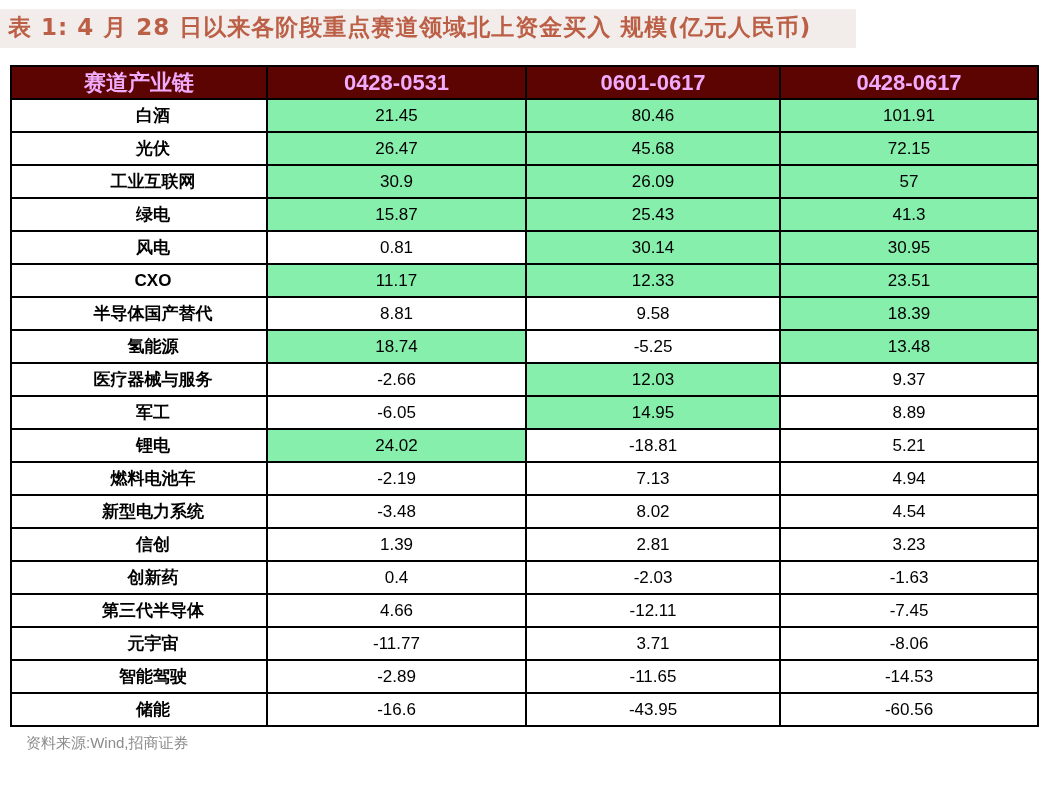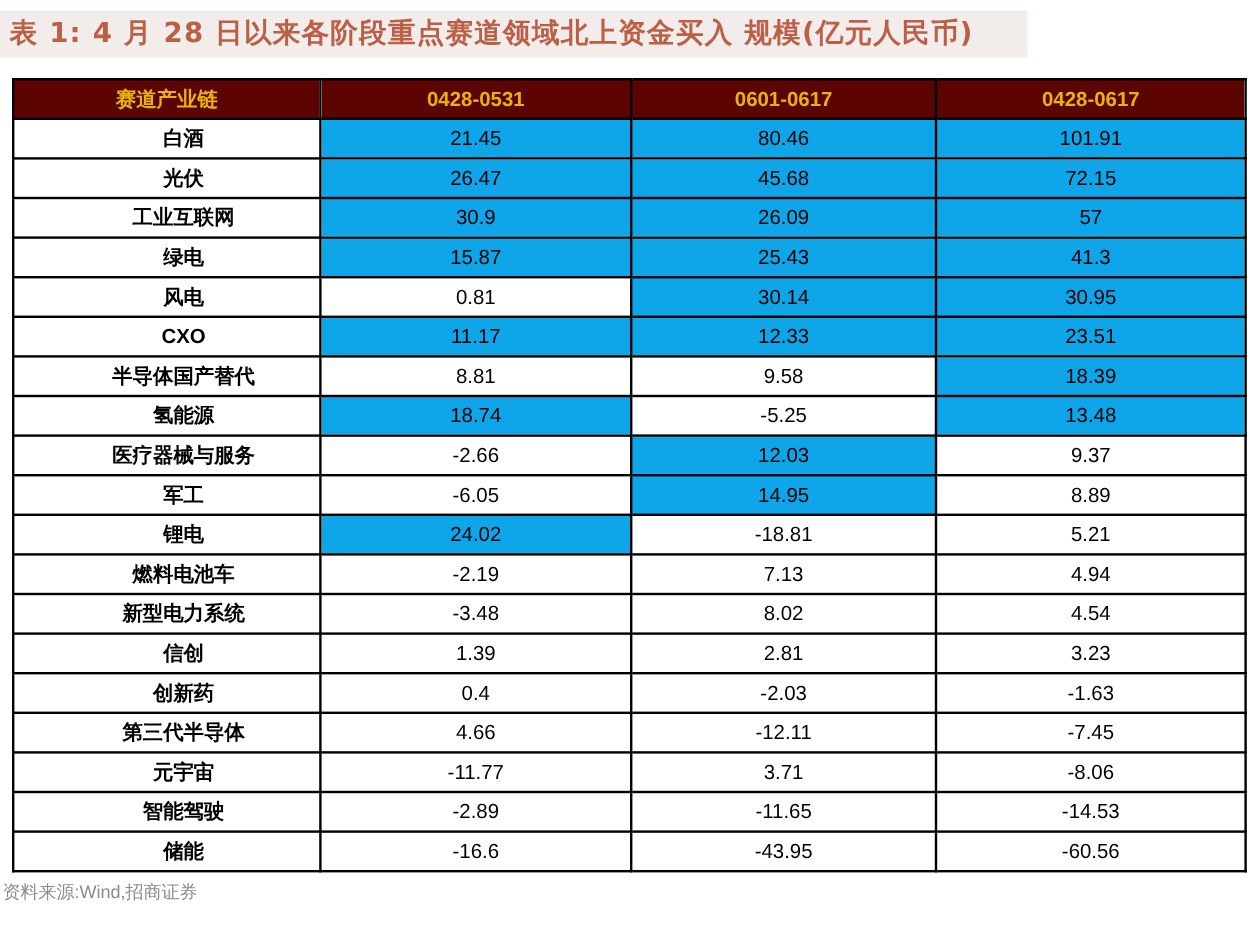--- a/index.html
+++ b/index.html
@@ -35,34 +35,34 @@
     height:31px;
     text-align:center;
     vertical-align:middle;
     padding:0 4px;
     font-size:17px;
     overflow:hidden;
     white-space:nowrap;
   }
   .data-table thead th {
     background:#5c0402;
-    color:#eab308;
+    color:#f0abfc;
     font-weight:bold;
-    font-size:17px;
+    font-size:22px;
   }
   .data-table td.label {
     font-weight:bold;
     color:#000000;
     padding-left:32px;
   }
   .data-table td.hl {
-    background:#0ea5e9;
+    background:#86efac;
   }
   .source {
-    margin:7px 0 0 2px;
+    margin:7px 0 0 26px;
     color:#8c8c8c;
     font-size:15px;
   }
 </style>
 </head>
 <body>
 
 <div class="title-bar">
   <span class="title">表 1:  4 月 28 日以来各阶段重点赛道领域北上资金买入 规模(亿元人民币)</span>
 </div>

